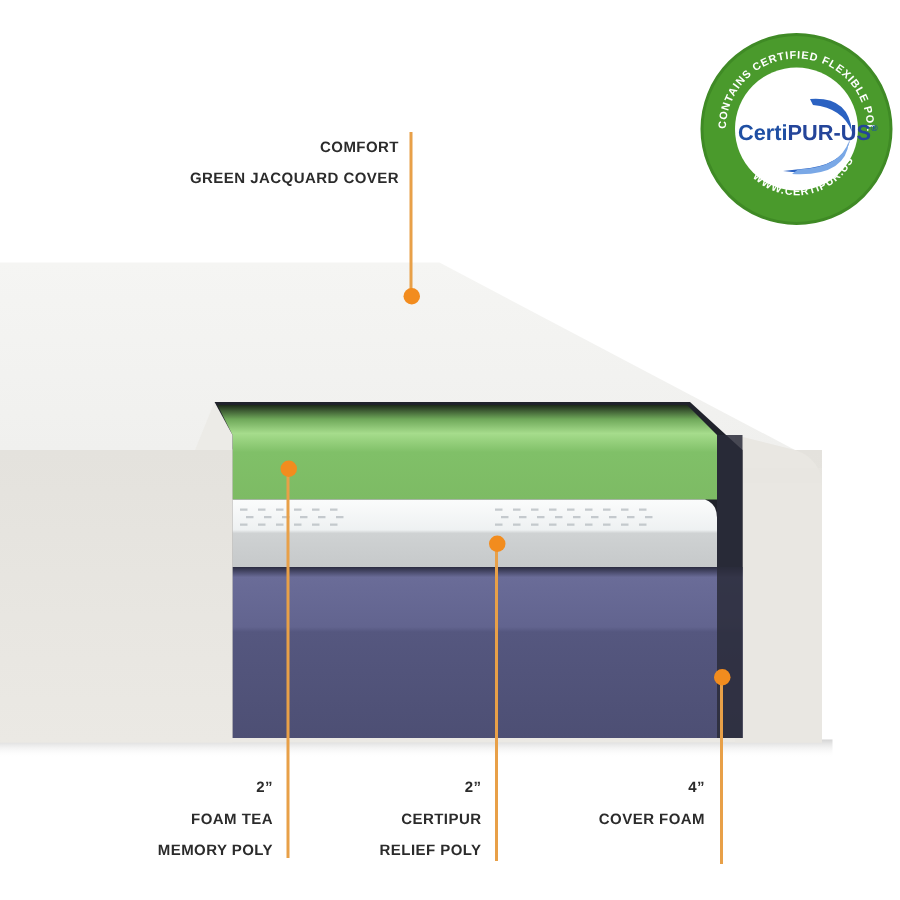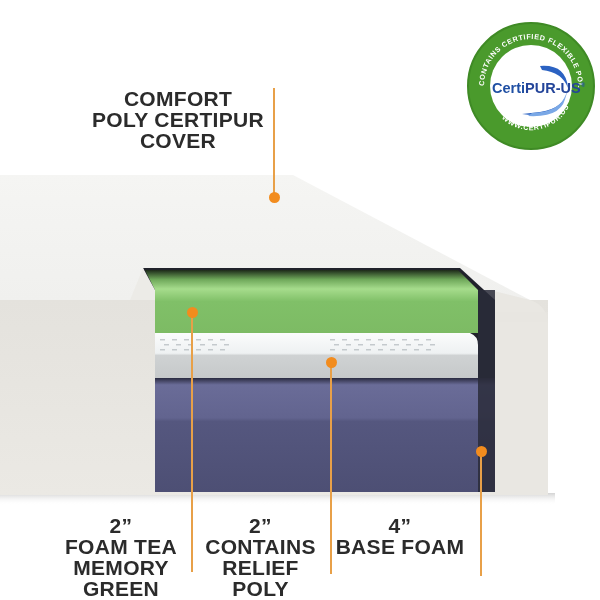--- a/index.html
+++ b/index.html
@@ -1,18 +1,18 @@
 <!DOCTYPE html>
 <html><head>
   <meta charset="utf-8">
   <style>
     html, body { margin:0; padding:0; }
     body { width:600px; height:600px; background:#ffffff; position:relative; overflow:hidden; font-family:"Liberation Sans", sans-serif; }
     .abs { position:absolute; }
-    .label { position:absolute; text-align:center; font-weight:bold; color:#2b2b2b; font-size:21px; line-height:21px; letter-spacing:0.3px; }
+    .label { position:absolute; text-align:right; font-weight:bold; color:#2b2b2b; font-size:10px; line-height:21px; letter-spacing:0.3px; }
     .vline { position:absolute; width:2px; background:#e8a048; }
     .dot { position:absolute; width:11px; height:11px; border-radius:50%; background:#f28c1e; margin-left:-5px; margin-top:-5px; }
     .badge-wrap { position:absolute; left:462px; top:16px; width:138px; height:140px; }
   </style>
 </head>
 <body>
 
 <svg class="abs" style="left:0;top:0" width="600" height="600" viewBox="0 0 600 600">
   <defs>
     <linearGradient id="topFace" x1="0" y1="0" x2="0" y2="1">
@@ -90,46 +90,46 @@
   <rect x="155" y="378" width="340" height="114" fill="url(#blueG)"></rect>
 
   <rect x="478" y="290" width="17" height="202" fill="#2a2c3a" opacity="0.85"></rect>
 
   <path d="M0,300 L155,300 L155,495 L0,495 Z" fill="url(#frontFace)"></path>
   <polygon points="143,268 155,290 155,300 130,300" fill="#ecebe7"></polygon>
 </svg>
 
 <div class="label" style="left:90px; top:88px; width:176px;">
   <div>COMFORT</div>
-  <div>POLY CERTIPUR COVER</div>
+  <div>GREEN JACQUARD COVER</div>
 </div>
 <div class="vline" style="left:273px; top:88px; height:110px;"></div>
 <div class="dot" style="left:274px; top:197px;"></div>
 
 <div class="vline" style="left:191px; top:312px; height:260px;"></div>
 <div class="dot" style="left:192px; top:312px;"></div>
 <div class="label" style="left:60px; top:515px; width:122px;">
   <div>2”</div>
   <div>FOAM TEA</div>
-  <div>MEMORY GREEN</div>
+  <div>MEMORY POLY</div>
 </div>
 
 <div class="vline" style="left:330px; top:362px; height:212px;"></div>
 <div class="dot" style="left:331px; top:362px;"></div>
 <div class="label" style="left:200px; top:515px; width:121px;">
   <div>2”</div>
-  <div>CONTAINS</div>
+  <div>CERTIPUR</div>
   <div>RELIEF POLY</div>
 </div>
 
 <div class="vline" style="left:480px; top:451px; height:125px;"></div>
 <div class="dot" style="left:481px; top:451px;"></div>
 <div class="label" style="left:330px; top:515px; width:140px;">
   <div>4”</div>
-  <div>BASE FOAM</div>
+  <div>COVER FOAM</div>
 </div>
 
 <div class="badge-wrap">
   <svg width="138" height="140" viewBox="0 0 138 140">
     <defs>
       <path id="arcTop" d="M22,70 A47,47 0 1 1 116,70"></path>
       <path id="arcBot" d="M32,92 A42,42 0 0 0 106,92"></path>
     </defs>
     <circle cx="69" cy="70" r="63" fill="#4a9a2c"></circle>
     <circle cx="69" cy="70" r="63" fill="none" stroke="#3f8a25" stroke-width="2"></circle>

